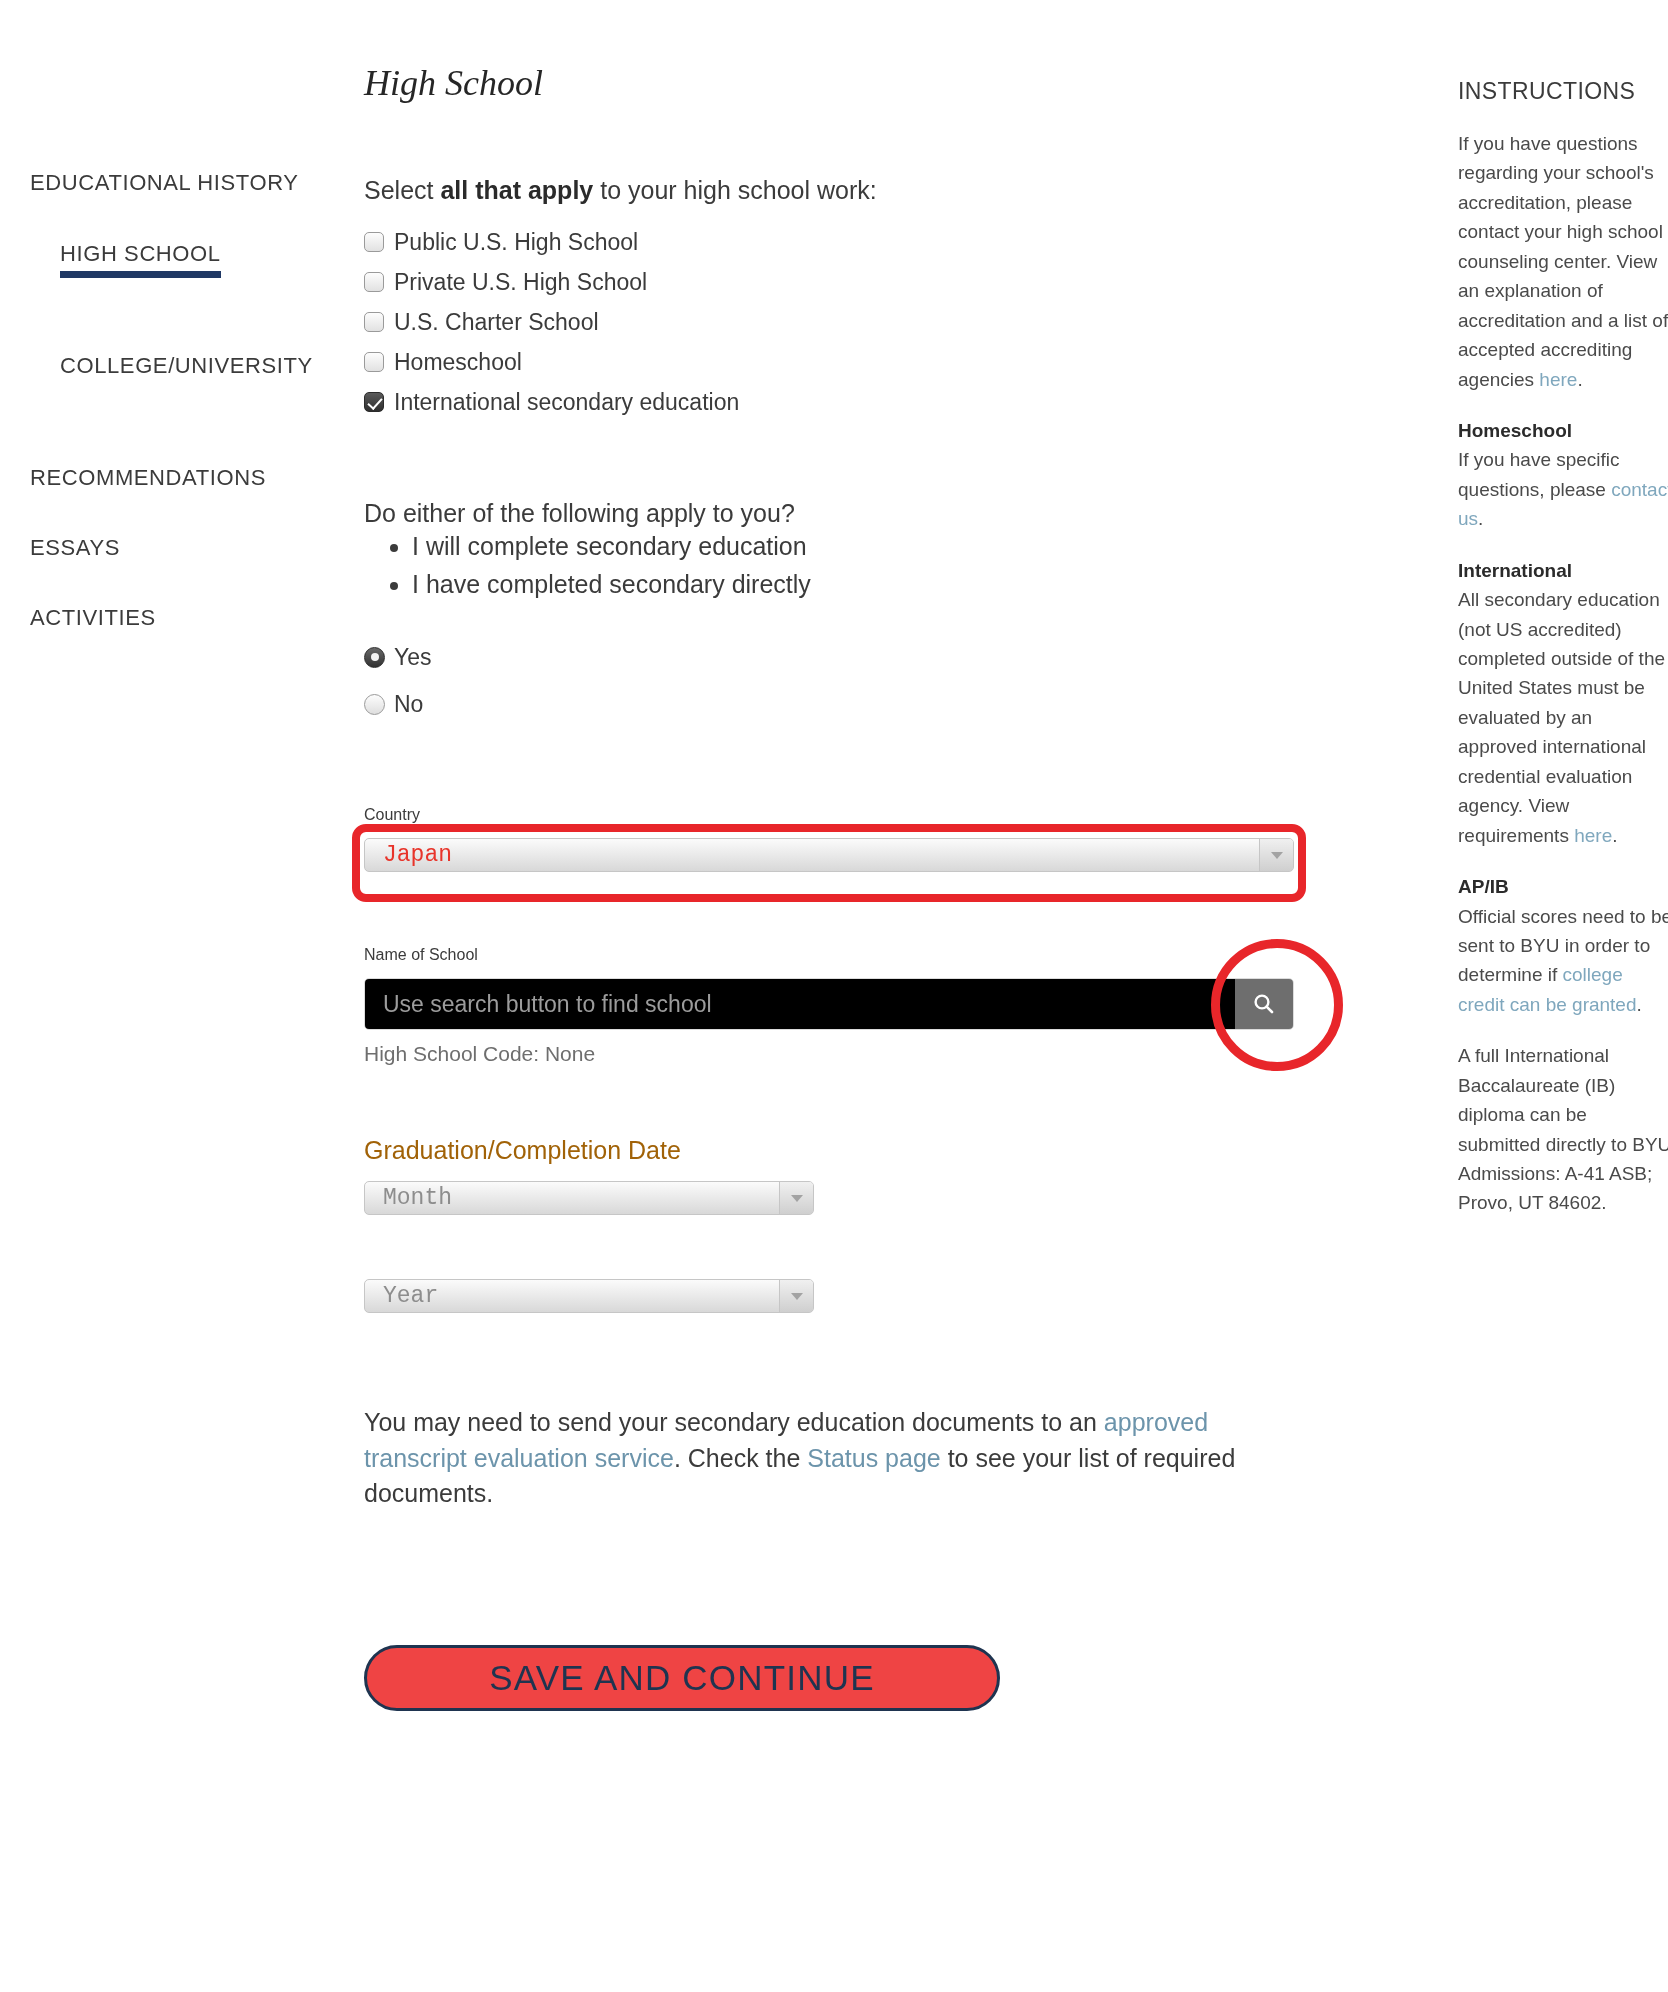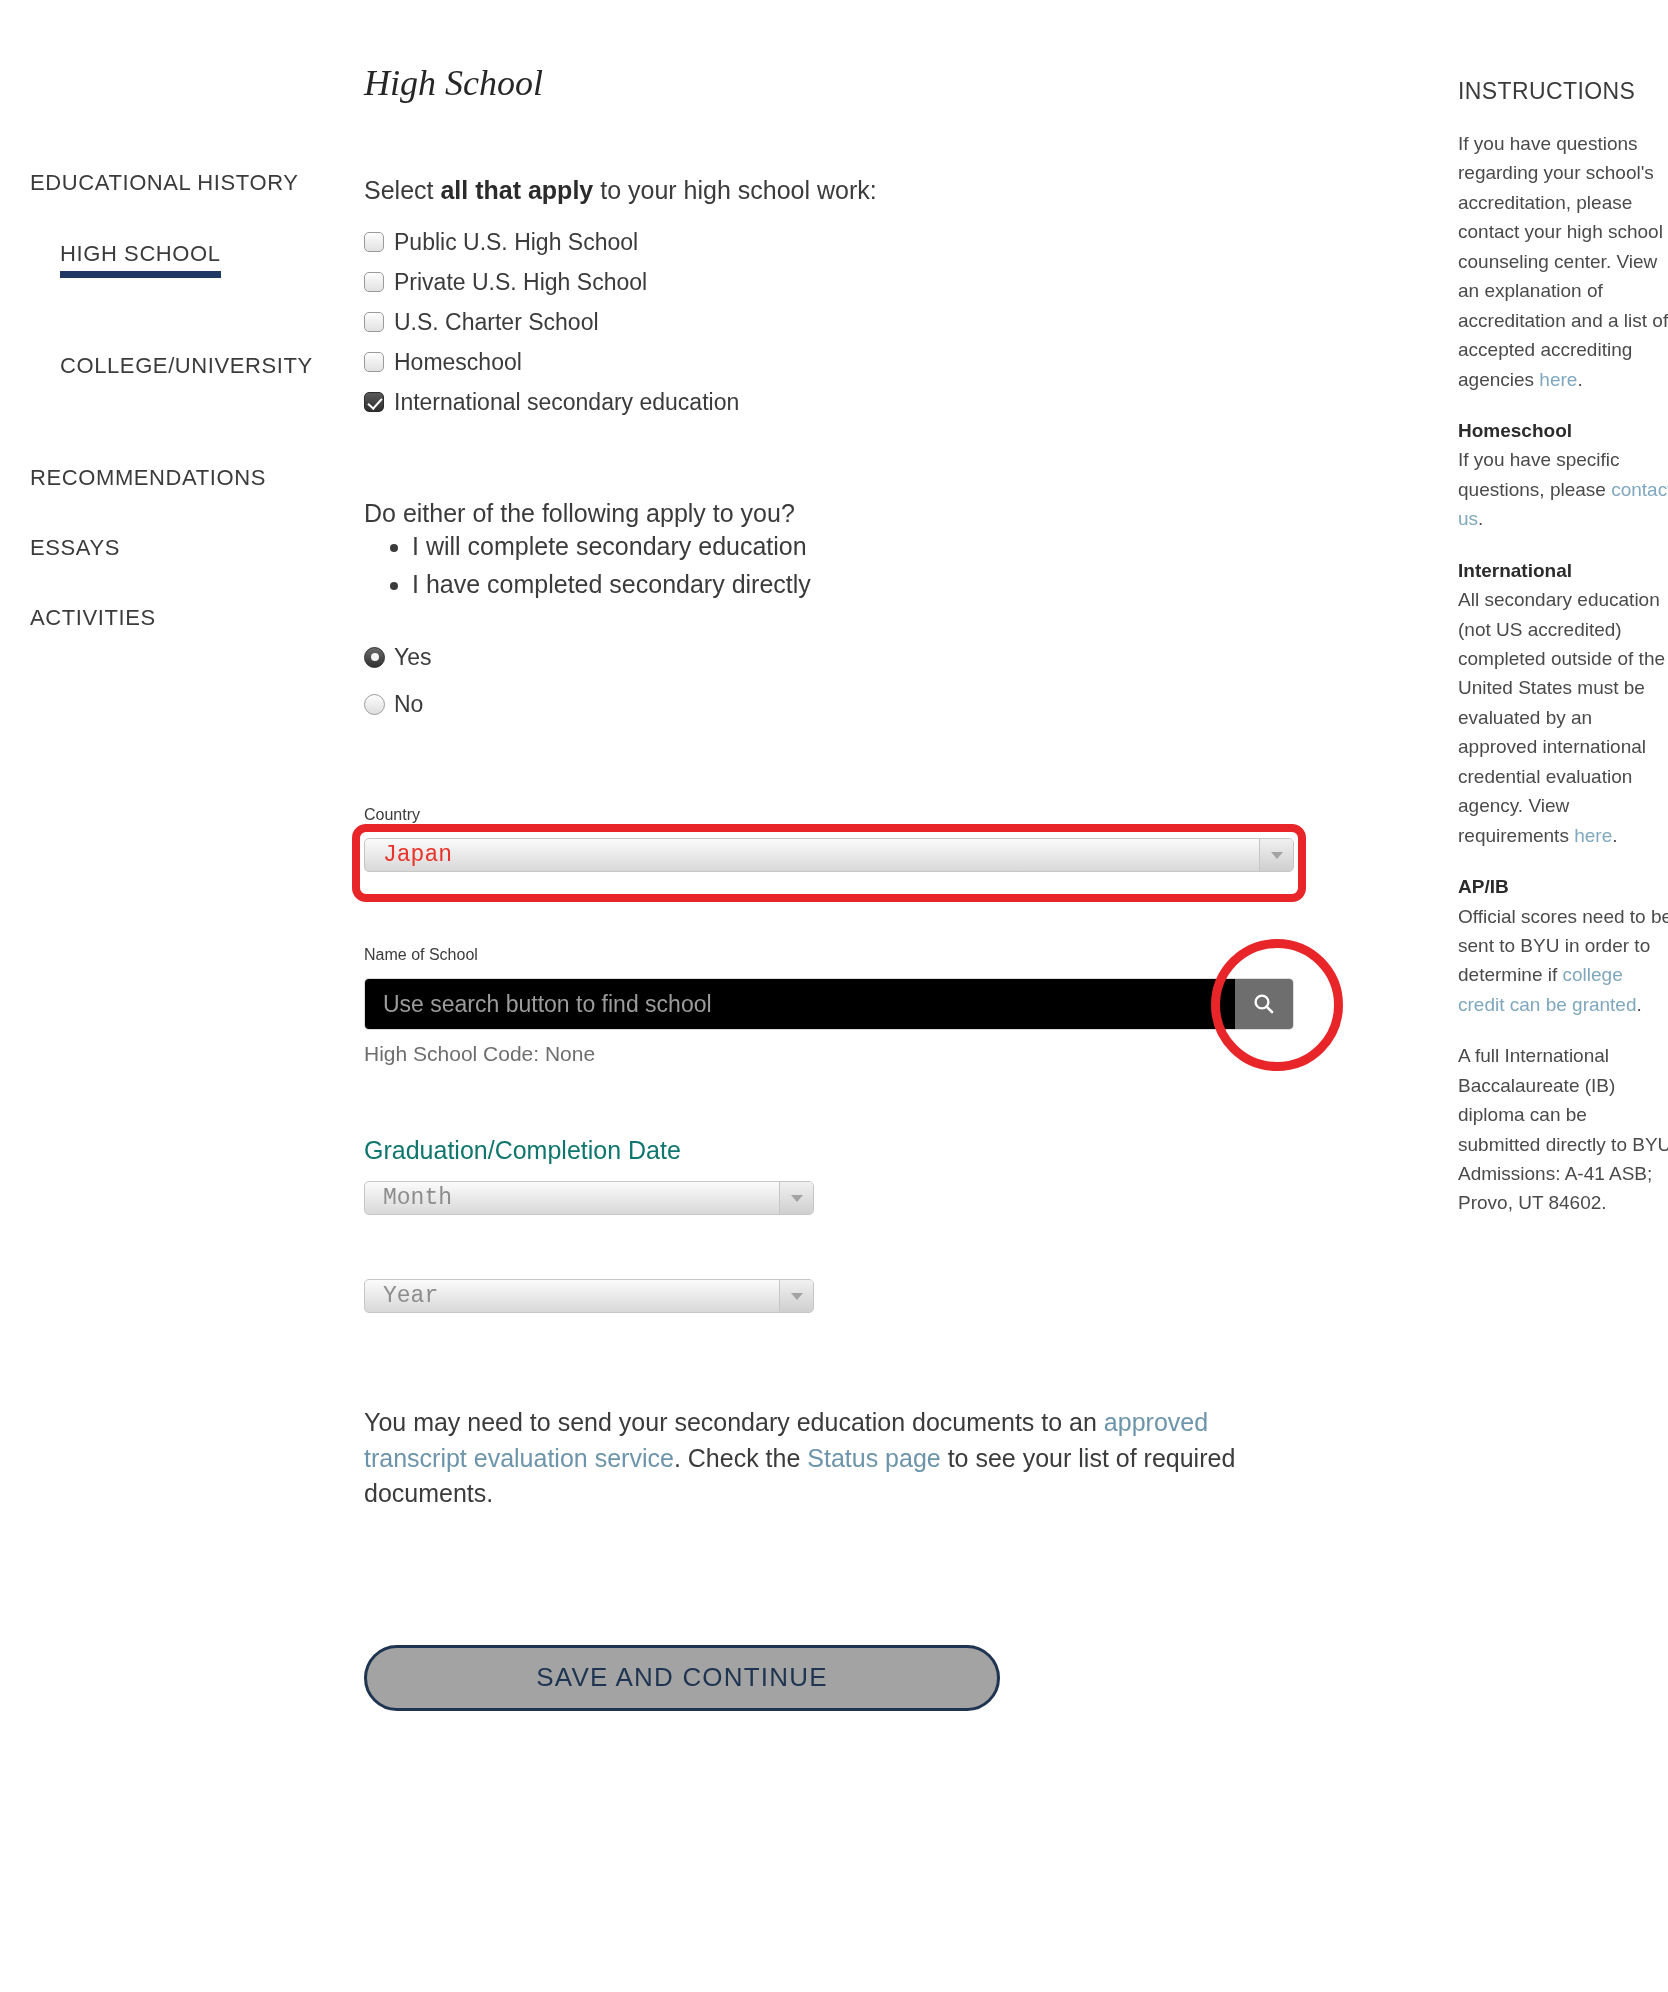--- a/index.html
+++ b/index.html
@@ -224,41 +224,41 @@
 
   .ring-circle {
     position: absolute;
     right: -49px; top: -39px;
     width: 132px; height: 132px;
     border: 9px solid #e8262a;
     border-radius: 50%;
     pointer-events: none;
   }
 
-  .grad-title { font-size: 25px; color: #0f766e; margin-bottom: 16px; }
+  .grad-title { font-size: 25px; color: #a16207; margin-bottom: 16px; }
 
   .note-par {
     font-size: 25px;
     color: #3b3b3b;
     line-height: 1.42;
     width: 940px;
     margin-top: 92px;
   }
   .note-par a { color: #6c94ab; text-decoration: none; }
 
   .save-btn {
     margin-top: 108px;
     width: 636px;
     height: 66px;
     border: 3px solid #1f3450;
     border-radius: 34px;
-    background: #a3a3a3;
+    background: #ef4444;
     color: #1f3450;
     font-family: "Liberation Sans", sans-serif;
-    font-size: 26px;
+    font-size: 35px;
     letter-spacing: 1.2px;
     cursor: pointer;
   }
 
   
   .instructions {
     position: absolute;
     left: 1458px;
     top: 78px;
     width: 215px;

